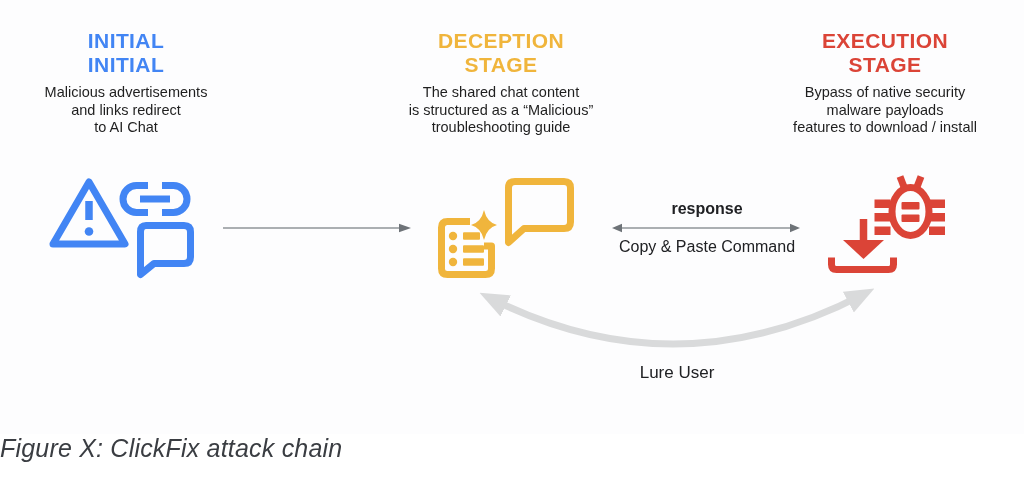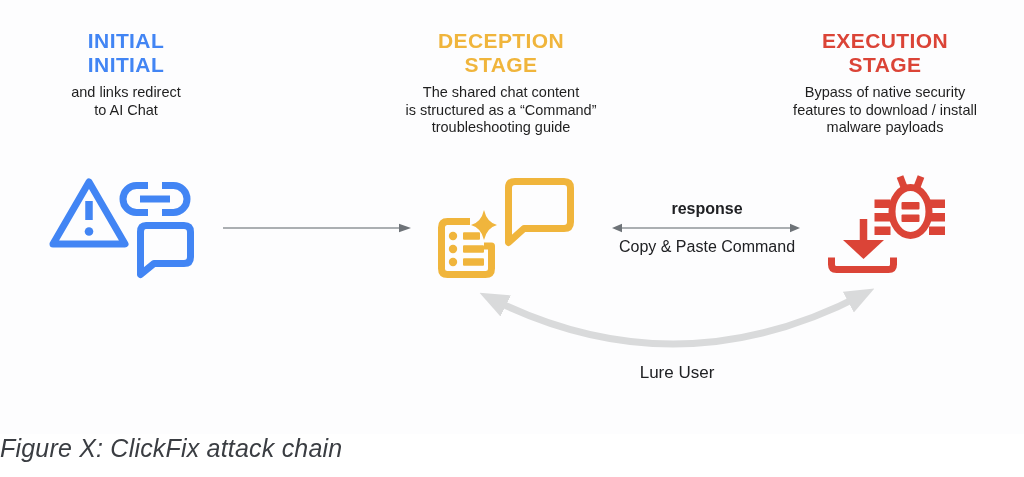--- a/index.html
+++ b/index.html
@@ -20,20 +20,21 @@
 <body>
 
 <div id="canvas">
   <div class="diagram-bg"></div>
 
   <div class="stage-title t-blue" style="left:0;width:252px;">
     <div>INITIAL</div>
     <div>INITIAL</div>
   </div>
   <div class="stage-desc" style="left:0;width:252px;">
+    <div>Malicious advertisements</div>
     <div>and links redirect</div>
     <div>to AI Chat</div>
   </div>
   <svg style="left:48px;top:175px;" width="148" height="105" viewBox="0 0 148 105">
     <g stroke="#4285F4" fill="none" stroke-width="7" stroke-linejoin="round">
       <path d="M41 7 L77 69 H5 Z"></path>
       <path d="M41 26 V45" stroke-width="7.5" stroke-linecap="butt"></path>
       <circle cx="41" cy="56.5" r="4.3" fill="#4285F4" stroke="none"></circle>
     </g>
     <g stroke="#4285F4" fill="none" stroke-width="7" stroke-linecap="butt">
@@ -50,21 +51,21 @@
     <line x1="2" y1="8" x2="178" y2="8" stroke="#8F9499" stroke-width="1.6"></line>
     <polygon points="178,3.8 190,8 178,12.2" fill="#6E7378"></polygon>
   </svg>
 
   <div class="stage-title t-yellow" style="left:361px;width:280px;">
     <div>DECEPTION</div>
     <div>STAGE</div>
   </div>
   <div class="stage-desc" style="left:361px;width:280px;">
     <div>The shared chat content</div>
-    <div>is structured as a “Command”</div>
+    <div>is structured as a “Malicious”</div>
     <div>troubleshooting guide</div>
   </div>
   <svg style="left:436px;top:175px;" width="176" height="115" viewBox="0 0 176 115">
     <g>
       <path d="M34 46.5 H11.5 Q5.5 46.5 5.5 52.5 V93.5 Q5.5 99.5 11.5 99.5 H49.5 Q55.5 99.5 55.5 93.5 V71 H48" stroke="#F0B53C" fill="none" stroke-width="7" stroke-linejoin="round" stroke-linecap="butt"></path>
       <circle cx="17" cy="61" r="4.2" fill="#F0B53C"></circle>
       <circle cx="17" cy="74" r="4.2" fill="#F0B53C"></circle>
       <circle cx="17" cy="87" r="4.2" fill="#F0B53C"></circle>
       <rect x="27" y="57.3" width="17" height="7.5" rx="1" fill="#F0B53C"></rect>
       <rect x="27" y="70.3" width="21" height="7.5" rx="1" fill="#F0B53C"></rect>
@@ -81,22 +82,22 @@
     <polygon points="180,3.8 190,8 180,12.2" fill="#6E7378"></polygon>
   </svg>
   <div class="conn-label" style="left:577px;top:238px;width:260px;">Copy &amp; Paste Command</div>
 
   <div class="stage-title t-red" style="left:745px;width:280px;">
     <div>EXECUTION</div>
     <div>STAGE</div>
   </div>
   <div class="stage-desc" style="left:745px;width:280px;">
     <div>Bypass of native security</div>
+    <div>malware payloads</div>
     <div>features to download / install</div>
-    <div>malware payloads</div>
   </div>
   <svg style="left:825px;top:172px;" width="120" height="120" viewBox="0 0 120 120">
     <g>
       <path d="M38.5 47 V71" stroke="#DB4437" stroke-width="7.5" stroke-linecap="butt"></path>
       <polygon points="18,68 59,68 38.5,87" fill="#DB4437"></polygon>
       <path d="M6.5 85.5 V92.5 Q6.5 97.5 11.5 97.5 H63.5 Q68.5 97.5 68.5 92.5 V85.5" stroke="#DB4437" fill="none" stroke-width="7" stroke-linecap="butt"></path>
     </g>
     <g>
       <ellipse cx="85.5" cy="39.5" rx="18.5" ry="24" stroke="#DB4437" fill="none" stroke-width="7"></ellipse>
       <rect x="76.5" y="30" width="18" height="7.5" rx="1" fill="#DB4437"></rect>

